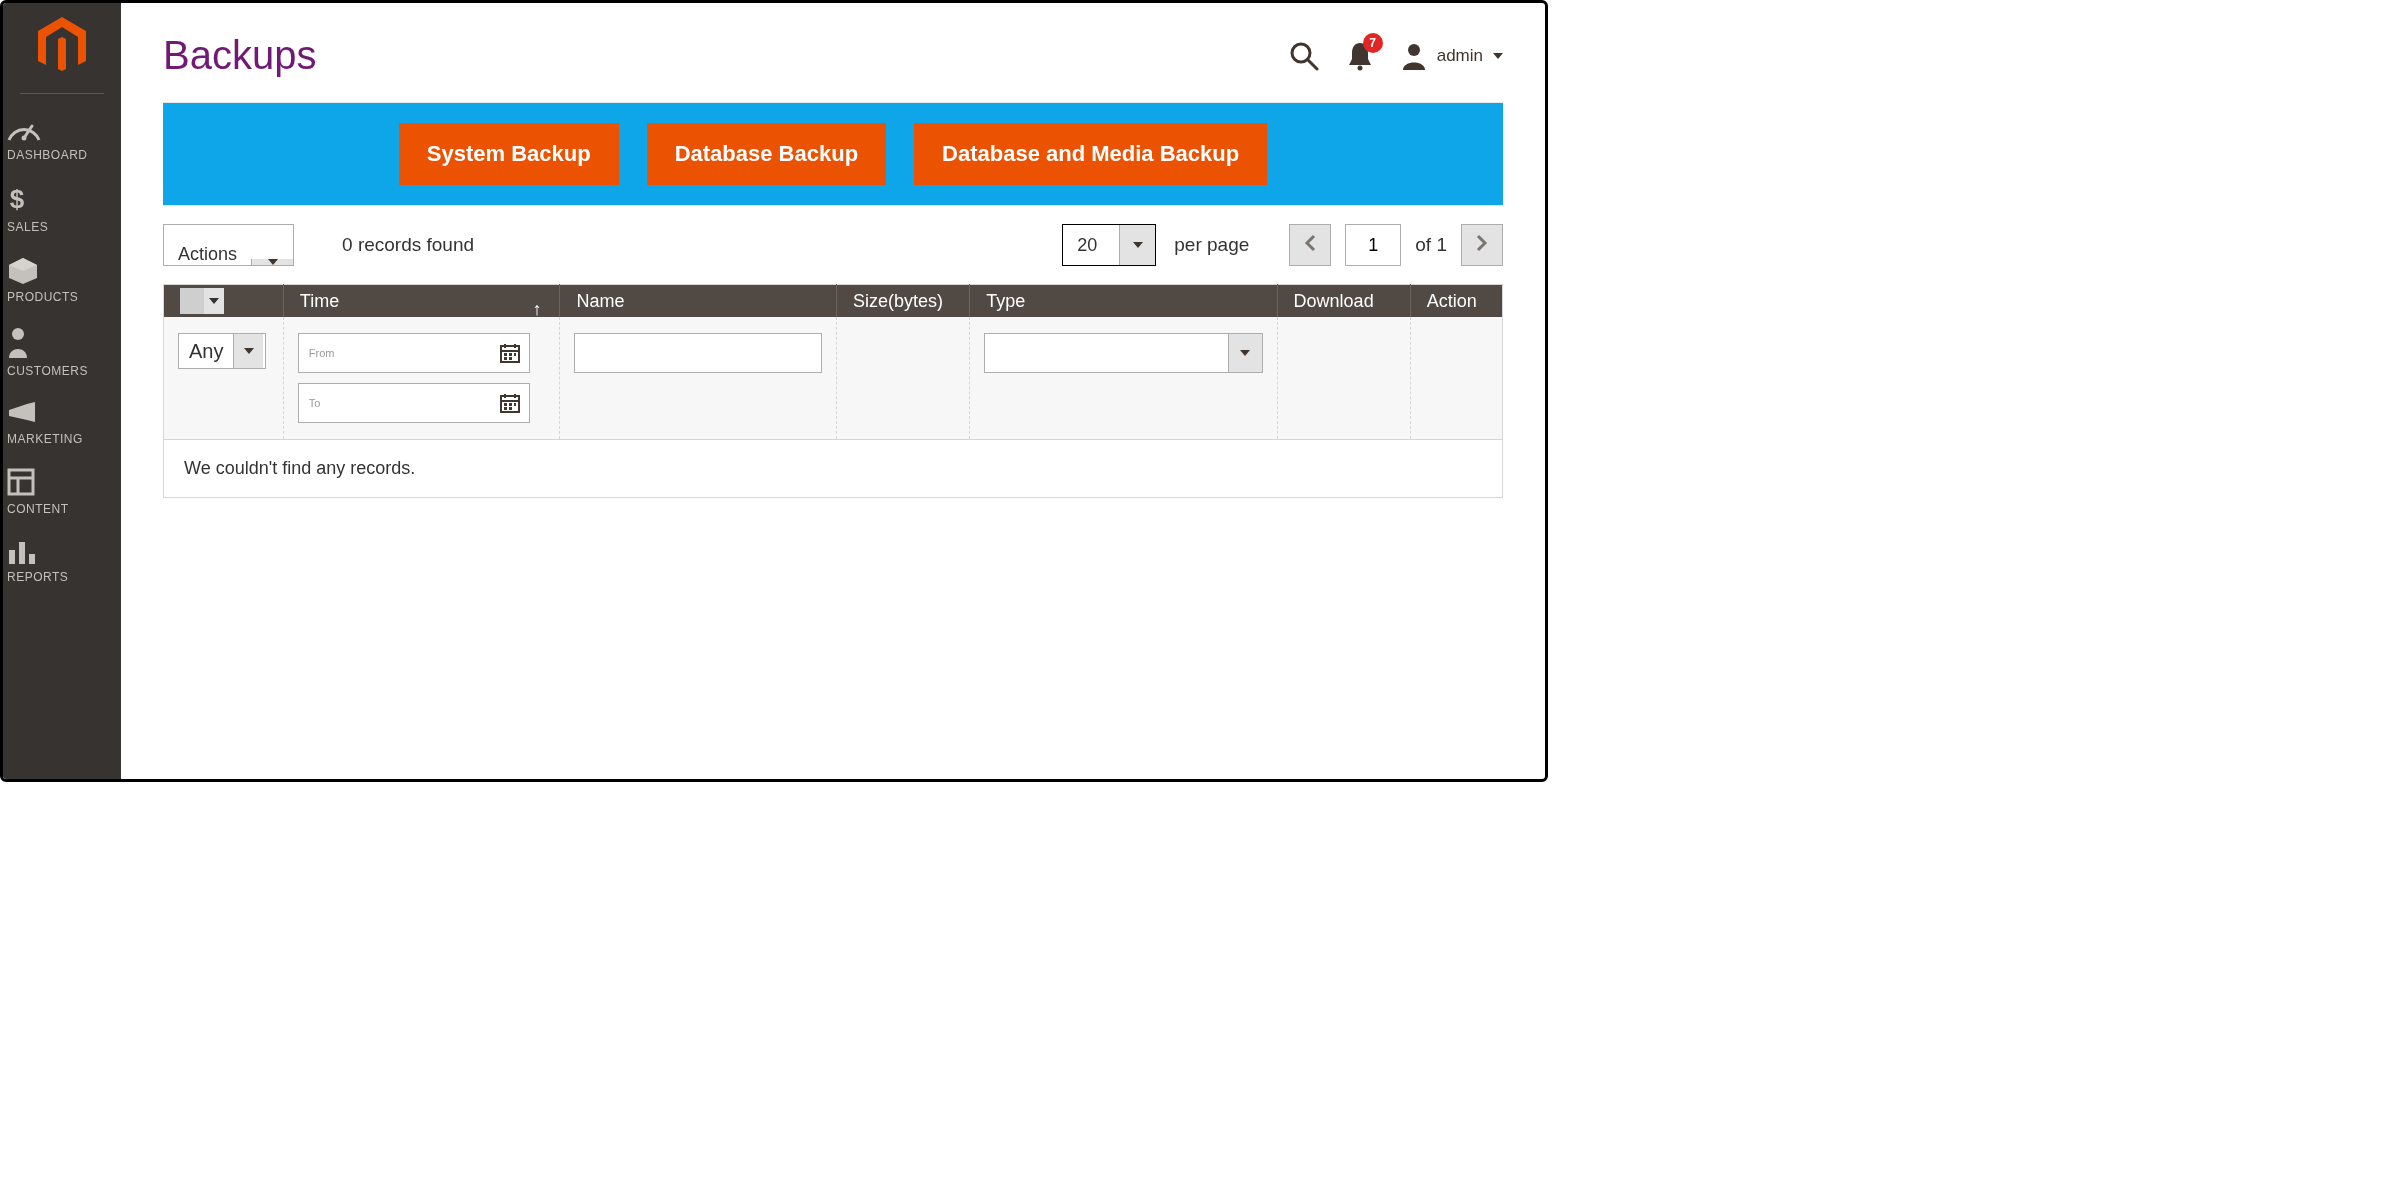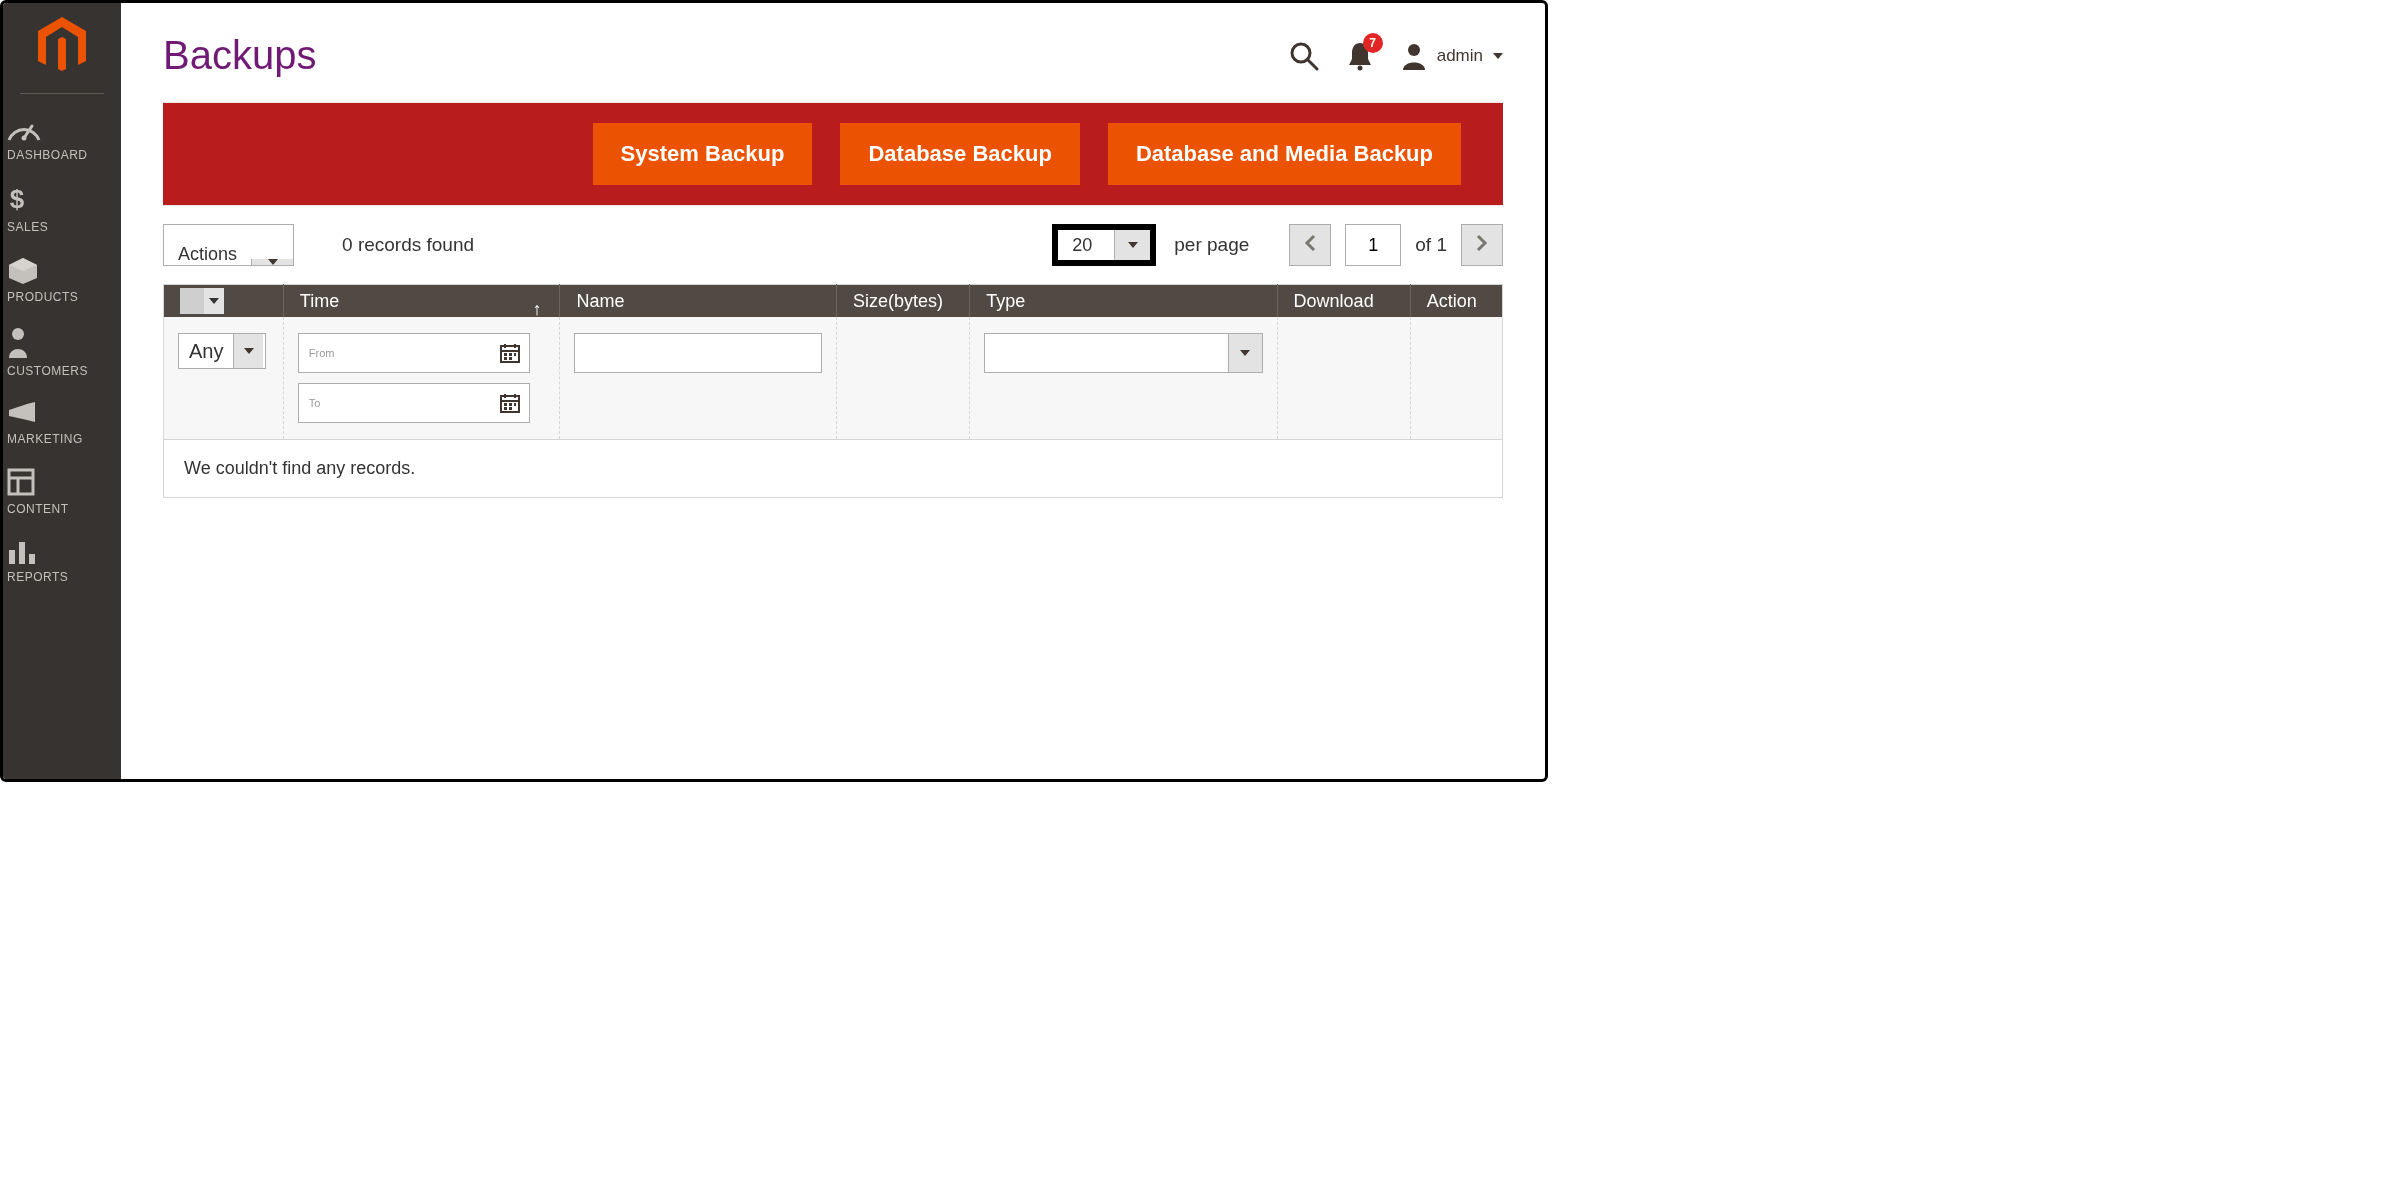--- a/index.html
+++ b/index.html
@@ -105,26 +105,26 @@
   .user-name { font-size: 17px; color: #41362f; }
   .caret-down {
     width: 0; height: 0;
     border-left: 5px solid transparent;
     border-right: 5px solid transparent;
     border-top: 6px solid #41362f;
   }
 
   
   .action-bar {
-    background: #b91c1c;
+    background: #0ea5e9;
     border-top: 1px solid #e6e6e6;
     border-bottom: 1px solid #e6e6e6;
     padding: 20px 42px;
     display: flex;
-    justify-content: flex-end;
+    justify-content: center;
     gap: 28px;
     margin: 0 42px;
   }
   .action-bar { margin:0; padding-left: 42px; padding-right: 42px; }
   .action-bar-outer { padding: 0 42px; }
   .btn-primary {
     background: #eb5202;
     color: #fff;
     font-size: 22px;
     font-weight: 700;
@@ -187,21 +187,21 @@
   }
   .spacer { flex:1; }
 
   .perpage {
     display: flex; align-items: center; gap: 18px;
     margin-right: 40px;
   }
   .select-box {
     display:flex; align-items:stretch;
     height: 42px;
-    border:6px solid #000000;
+    border:1px solid #000000;
   }
   .select-box .val { padding: 0 22px 0 14px; display:flex; align-items:center; font-size:18px; }
   .select-box .caret-box {
     width: 36px; background:#e3e3e3; border-left:1px solid #adadad;
     display:flex; align-items:center; justify-content:center;
   }
   .perpage-label { font-size: 19px; }
 
   .pager {
     display:flex; align-items:center; gap: 14px;

